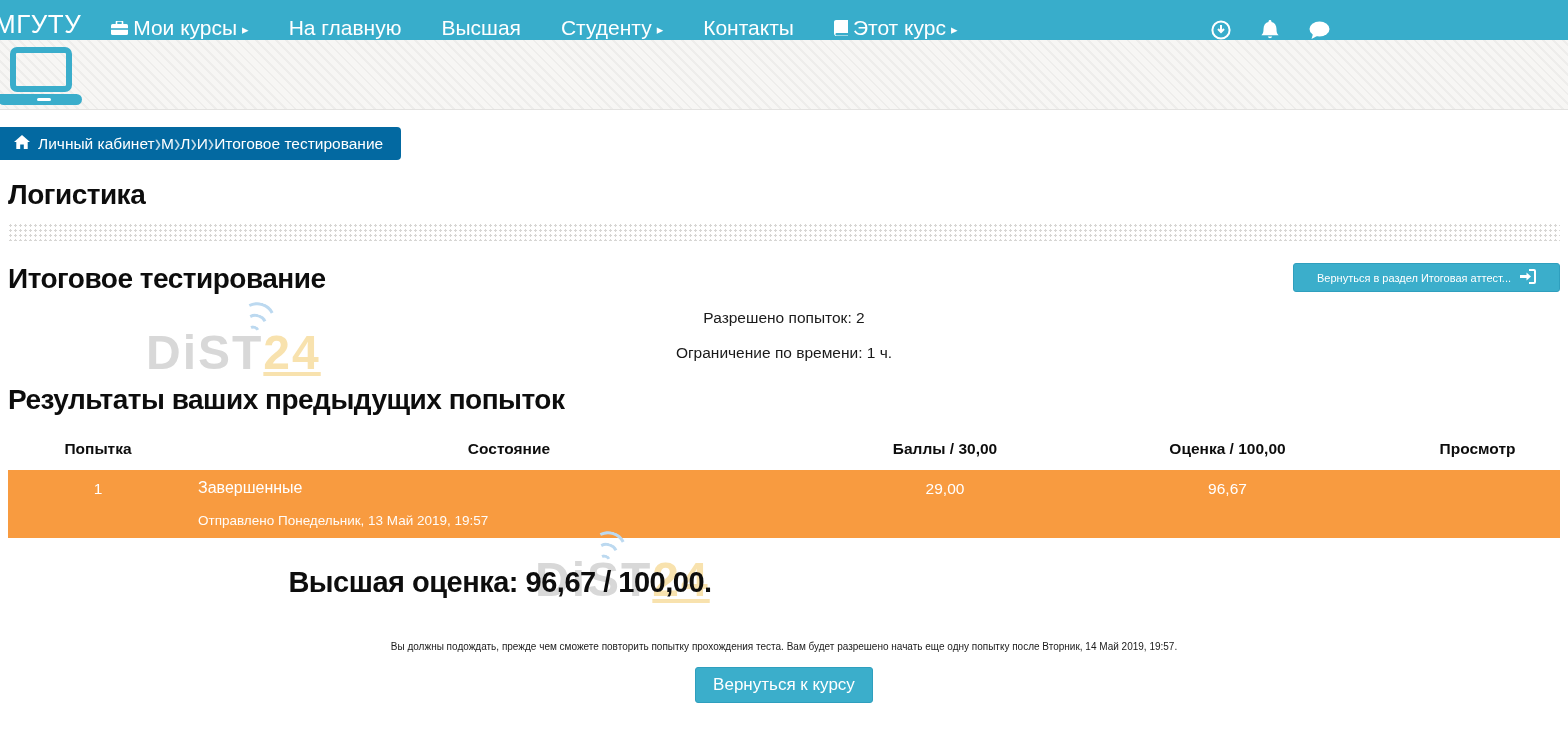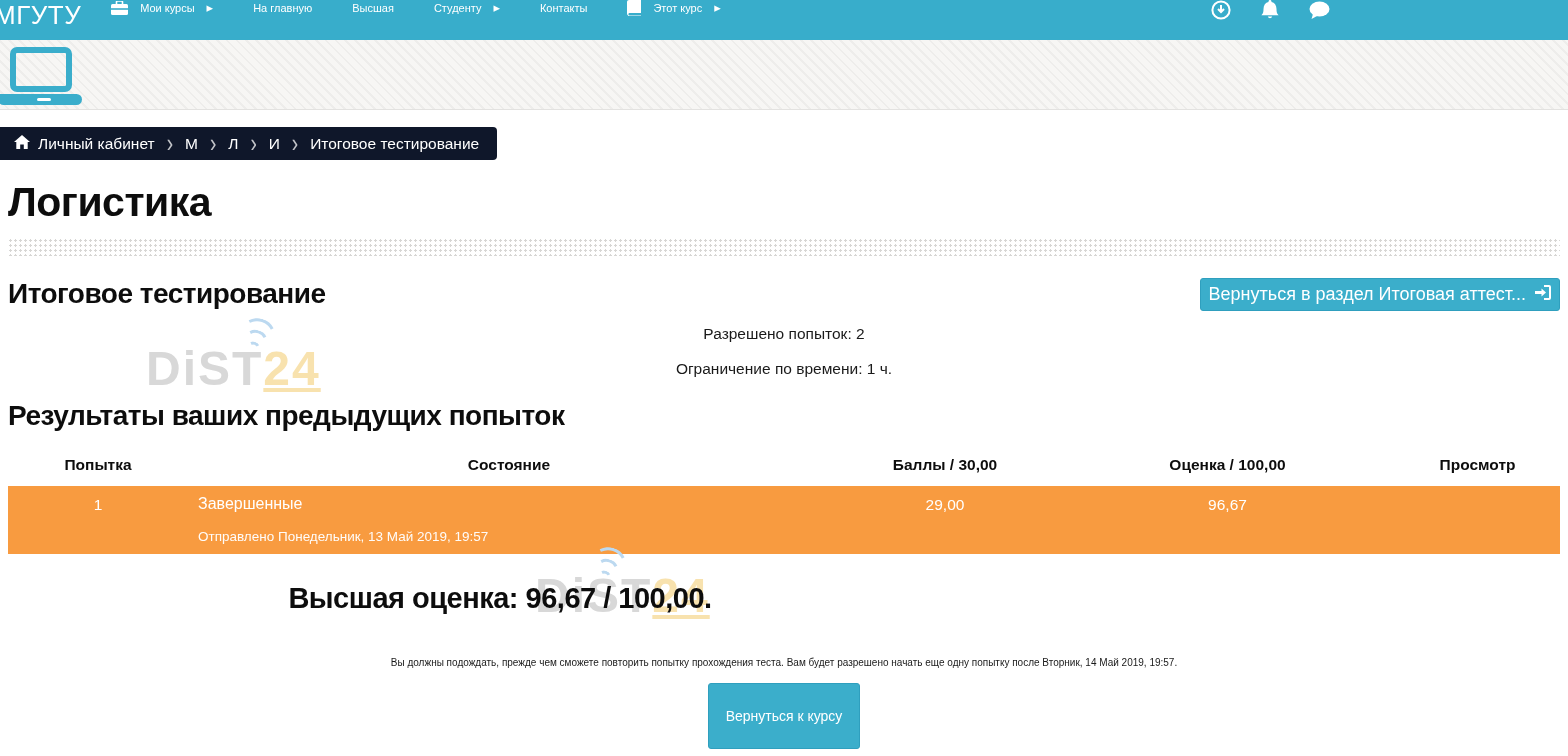--- a/index.html
+++ b/index.html
@@ -9,35 +9,35 @@
     background: #ffffff;
     color: #222;
     min-height: 756px;
     overflow-x: hidden;
   }
   
   .navbar {
     height: 40px;
     background: #38adcb;
     display: flex;
-    align-items: flex-start;
+    align-items: flex-end;
     color: #fff;
   }
   .brand {
     font-size: 26px;
     font-weight: 400;
     margin-left: -6px;
     letter-spacing: 0.5px;
     white-space: nowrap;
     cursor: pointer;
   }
   .nav-items { display: flex; align-items: center; }
   .nav-item {
-    display: flex; align-items: center; gap: 12px;
-    font-size: 11px; color: #fff; text-decoration: none;
+    display: flex; align-items: center; gap: 5px;
+    font-size: 21px; color: #fff; text-decoration: none;
     margin-left: 40px; white-space: nowrap; cursor: pointer;
   }
   .nav-item:first-child { margin-left: 30px; }
   .caret::after { content: "▸"; font-size: 13px; position: relative; top: -1px; }
   .nav-right {
     margin-left: auto; margin-right: 238px;
     display: flex; align-items: center; gap: 30px;
   }
   .nav-right .icon-btn { cursor: pointer; display: flex; }
   .navbar svg { display: block; }
@@ -60,50 +60,50 @@
   }
   .laptop .notch {
     position: absolute; left: 33px; top: 51px; width: 14px; height: 3px;
     background: #ffffff; border-radius: 2px;
   }
 
   
   .breadcrumb {
     display: inline-flex; align-items: center;
     margin-top: 17px; height: 33px;
-    background: #0f172a; color: #fff;
+    background: #0369a1; color: #fff;
     padding: 0 18px 0 14px;
     border-radius: 0 4px 4px 0;
-    font-size: 15.5px; gap: 12px;
+    font-size: 15.5px; gap: 0;
   }
   .breadcrumb a { color: #fff; text-decoration: none; cursor: pointer; display: flex; align-items: center; gap: 8px; }
   .crumb-sep { color: rgba(255,255,255,0.75); font-size: 19px; font-weight: 300; transform: scaleY(1.35); }
 
   
   h1.page-title {
-    margin: 19px 8px 12px; font-size: 41px; font-weight: 700; color: #0d0d0d;
+    margin: 19px 8px 12px; font-size: 28px; font-weight: 700; color: #0d0d0d;
     letter-spacing: -0.5px;
   }
   .dotted-divider {
     height: 18px; margin: 4px 8px 0;
     background-image: radial-gradient(circle, #d7d6d4 1.1px, transparent 1.3px);
     background-size: 5px 5px;
   }
   .section-row {
     display: flex; justify-content: space-between; align-items: flex-start;
     margin: 22px 8px 0;
   }
   h2.section-heading { font-size: 28px; font-weight: 700; color: #0d0d0d; letter-spacing: -0.5px; }
 
   .btn {
     background: #3baecb; border: 1px solid #2f9fbe; color: #fff;
-    border-radius: 3px; font-size: 18px;
+    border-radius: 3px; font-size: 11px;
     font-family: "Liberation Sans", sans-serif;
     display: inline-flex; align-items: center; gap: 9px;
-    padding: 5px 8px; cursor: pointer;
+    padding: 5px 23px; cursor: pointer;
   }
 
   
   .quiz-info { position: relative; text-align: center; margin-top: 14px; }
   .quiz-info p { font-size: 15.5px; margin: 0 0 17px; color: #1a1a1a; }
 
   
   .watermark {
     position: absolute; font-weight: 800; font-size: 48px; letter-spacing: 2px;
     color: #d8d8d8; white-space: nowrap; user-select: none; pointer-events: none;
@@ -144,21 +144,21 @@
   .grade-wrap { position: relative; width: 1000px; text-align: center; margin-top: 28px; }
   .grade-line {
     position: relative; z-index: 1; font-size: 29px; font-weight: 700; color: #0d0d0d;
     letter-spacing: -0.5px;
   }
   .wm-2 { left: 535px; top: -14px; z-index: 0; }
   .wm-2 .wifi-arcs { left: 50px; top: -14px; }
 
   .wait-text { text-align: center; font-size: 10px; margin-top: 42px; color: #1a1a1a; padding: 0 12px; }
   .btn-return-wrap { text-align: center; margin-top: 15px; padding-bottom: 10px; }
-  .btn-return { font-size: 14px; padding: 24px 17px; text-align: center; }
+  .btn-return { font-size: 17px; padding: 7px 17px; text-align: center; }
 </style>
 </head>
 <body>
 
 
 
 
 <header class="navbar">
   <span class="brand">МГУТУ</span>
   <nav class="nav-items">

